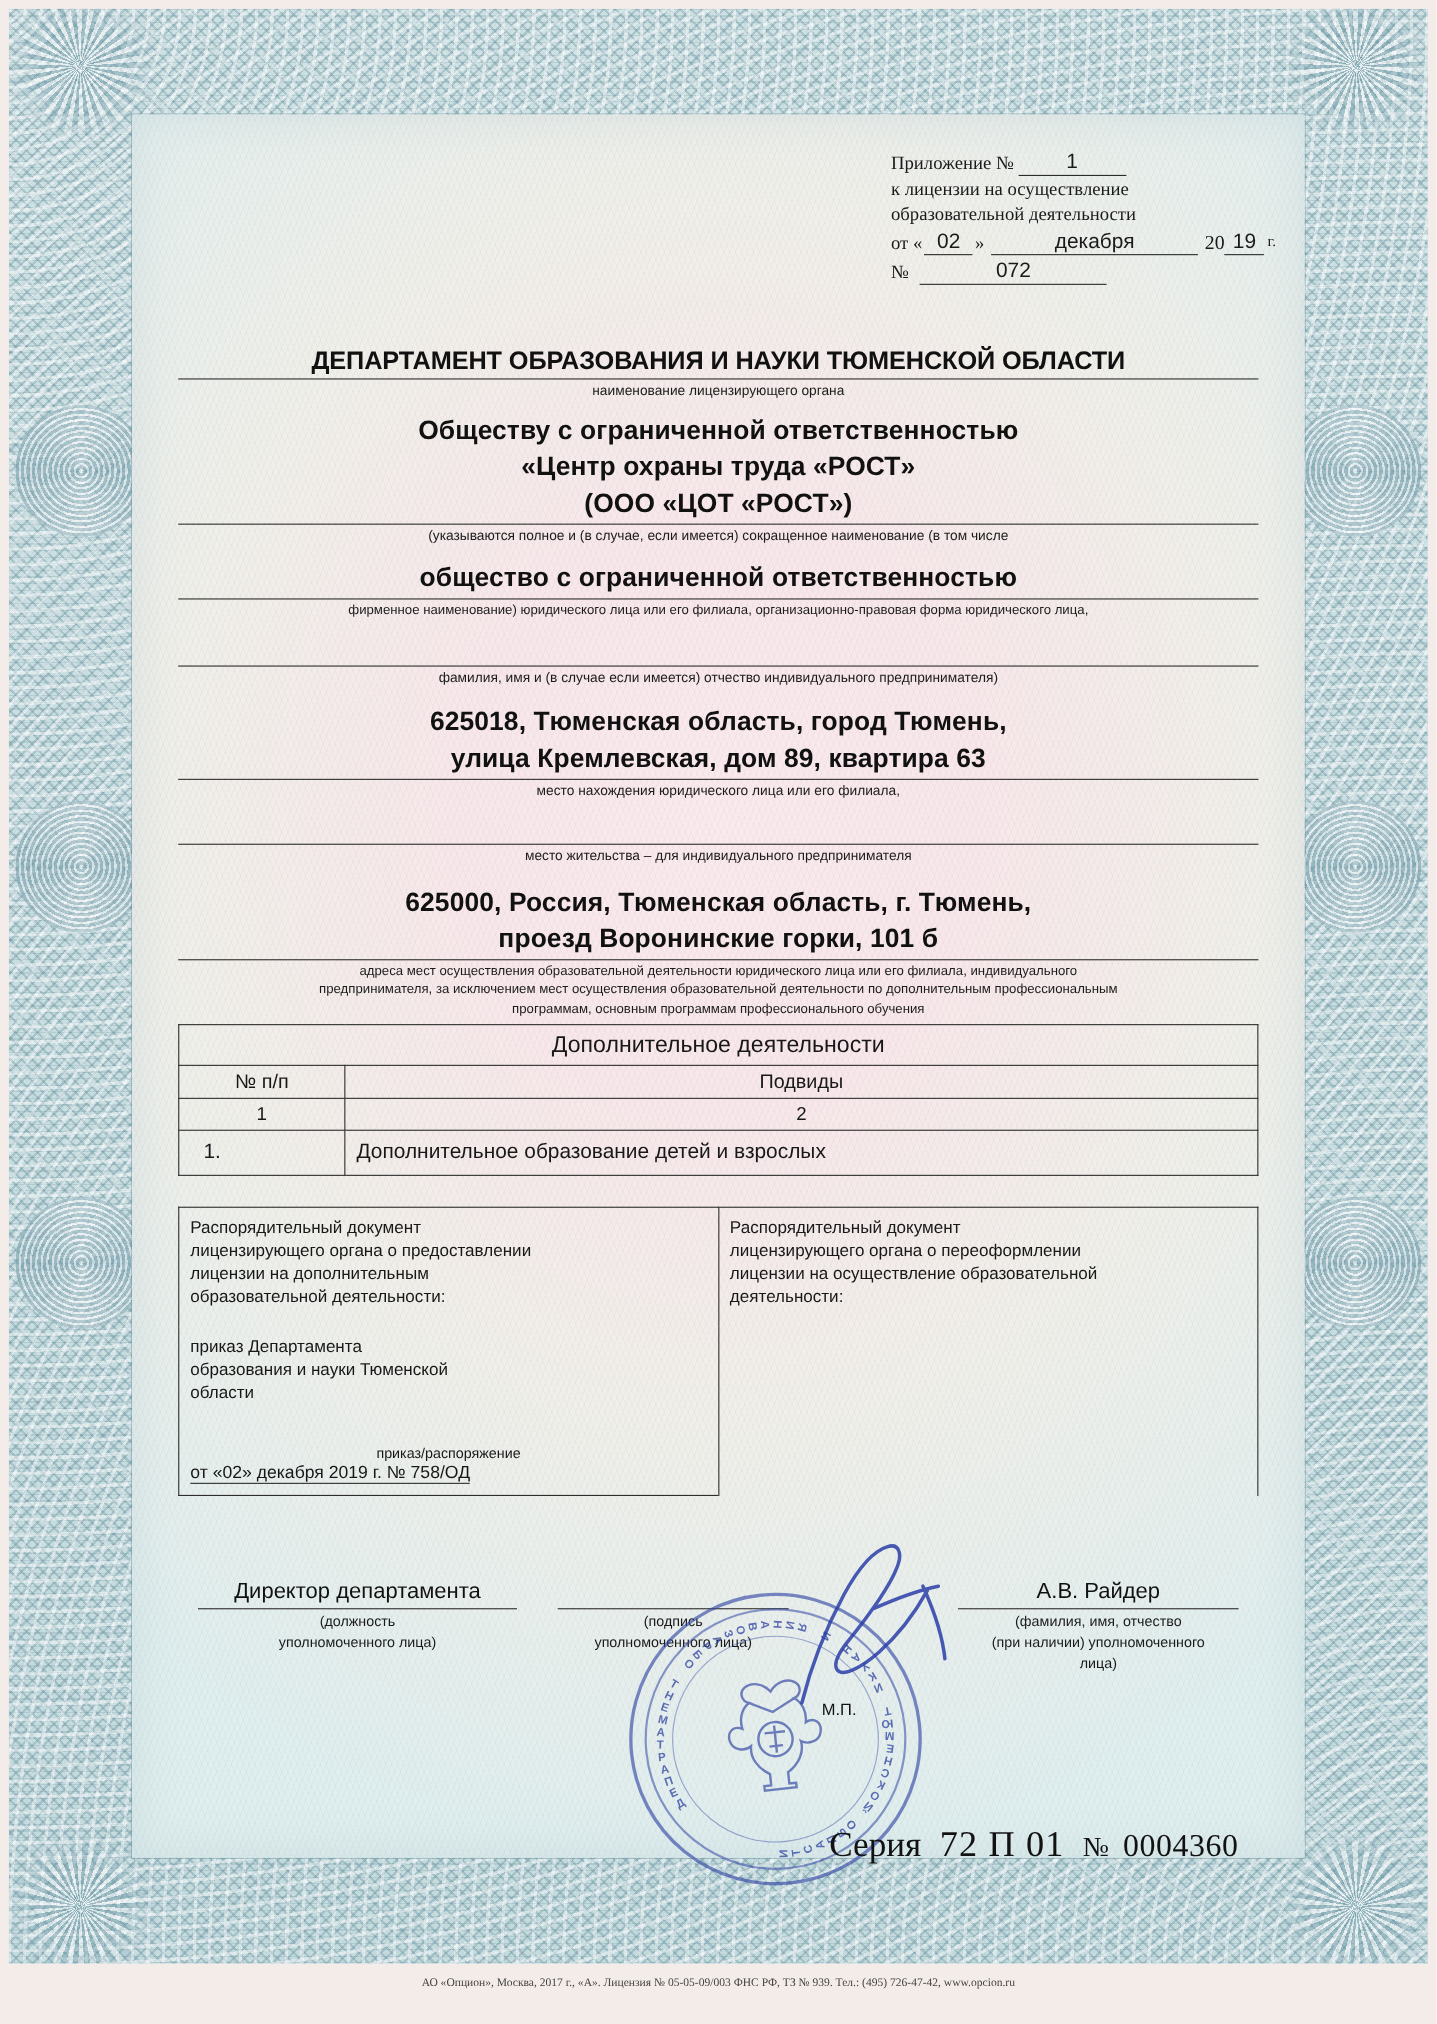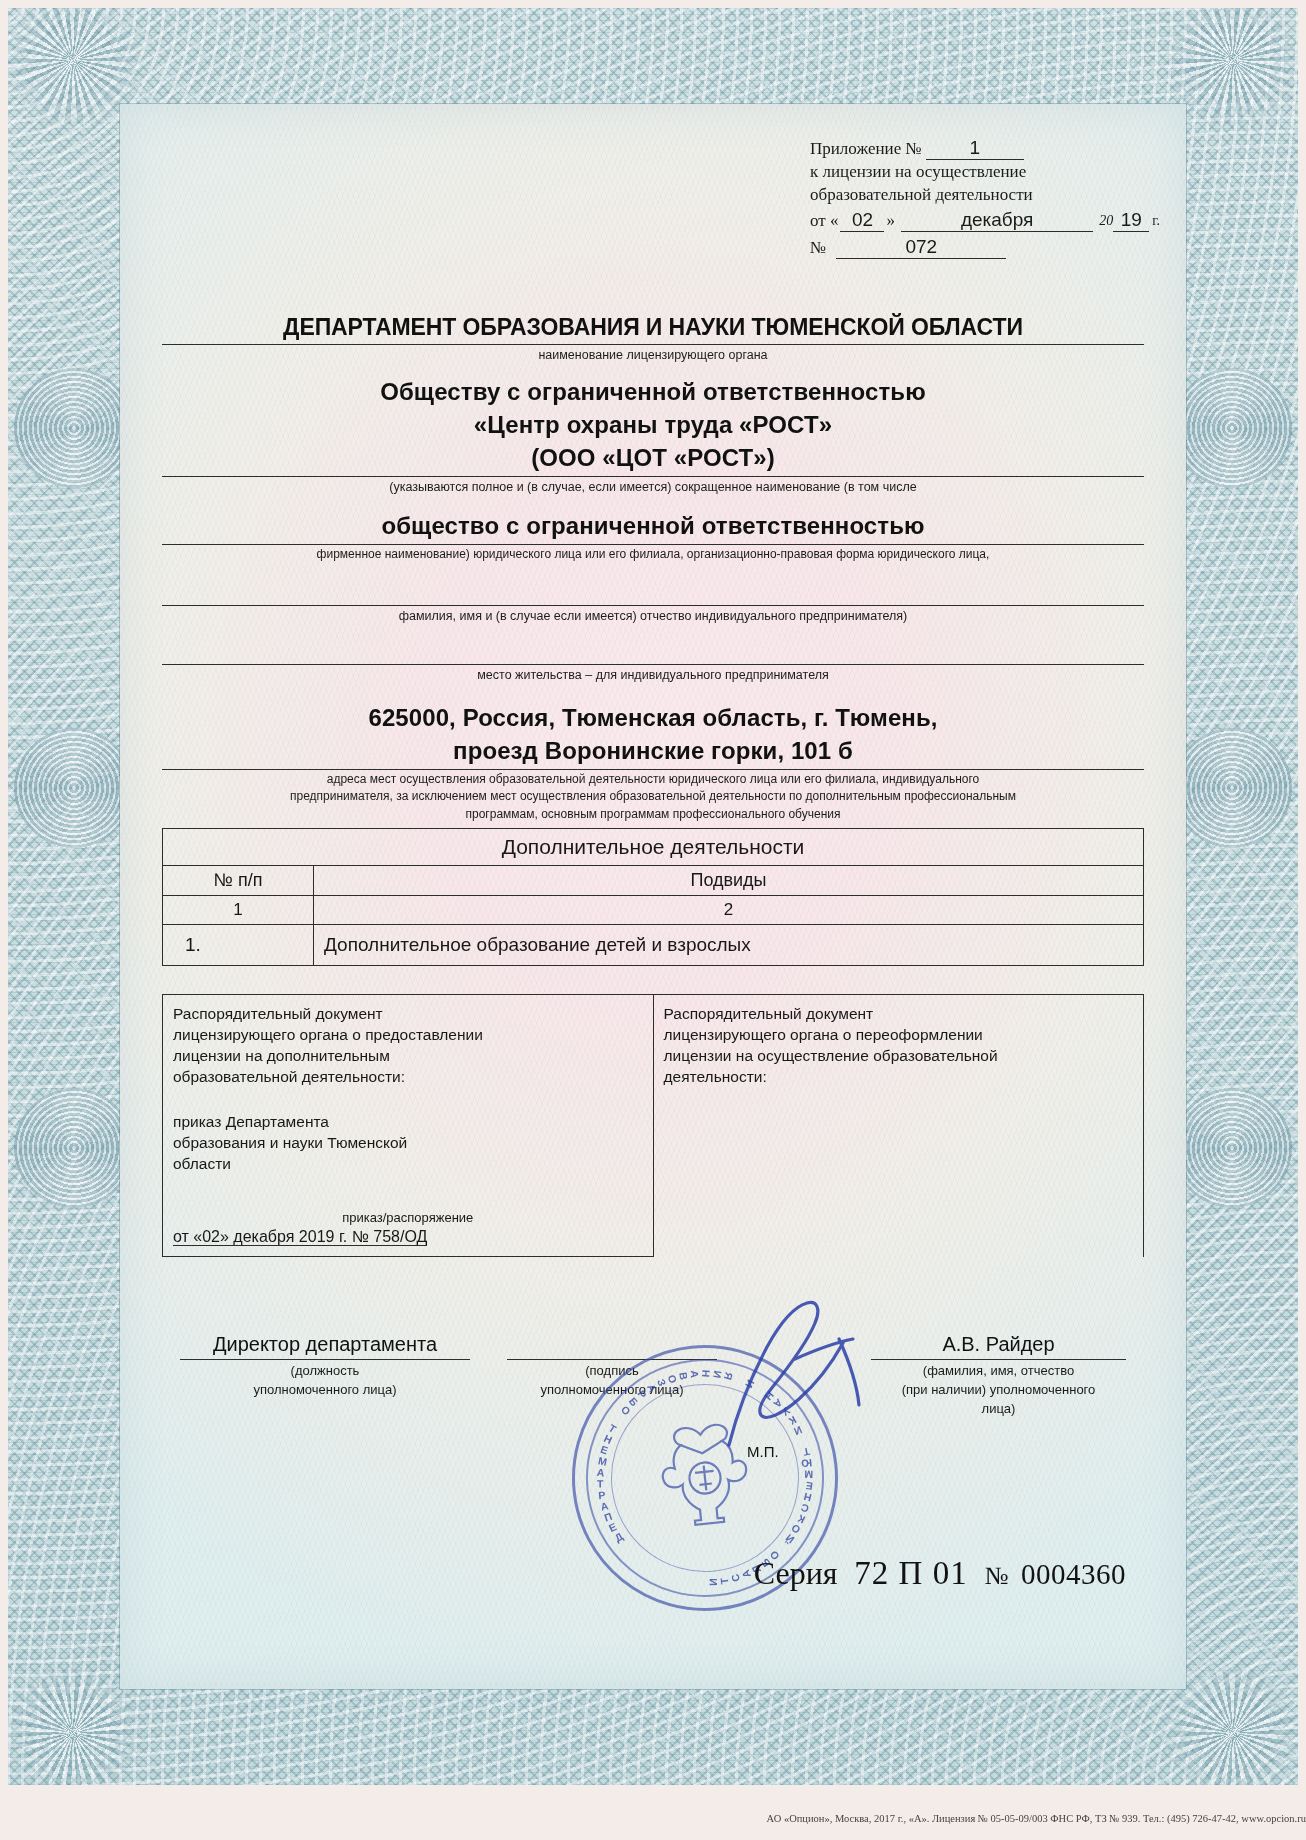--- a/index.html
+++ b/index.html
@@ -90,21 +90,21 @@
   .dateline{display:flex;align-items:flex-end;white-space:nowrap;margin-top:2px;}
   .dateline .q{font-size:17px;}
   .dateline .day{
     font-family:"Liberation Sans", sans-serif;font-size:19px;
     border-bottom:1.3px solid #2b2b2b;padding:0 5px;margin:0 2px;min-width:34px;text-align:center;
   }
   .dateline .month{
     font-family:"Liberation Sans", sans-serif;font-size:19px;
     border-bottom:1.3px solid #2b2b2b;padding:0 10px;margin-left:6px;min-width:112px;text-align:center;flex:1;
   }
-  .dateline .yy{font-size:14px;margin-left:6px;font-style:italic;}
+  .dateline .yy{font-size:18px;margin-left:6px;}
   .dateline .year{
     font-family:"Liberation Sans", sans-serif;font-size:19px;
     border-bottom:1.3px solid #2b2b2b;padding:0 3px;min-width:30px;text-align:center;
   }
   .dateline .g{font-size:14px;margin-left:3px;}
   .numline{display:flex;align-items:flex-end;margin-top:3px;white-space:nowrap;}
   .numline .numblank{
     font-family:"Liberation Sans", sans-serif;font-size:19px;
     border-bottom:1.3px solid #2b2b2b;padding:0 10px;margin-left:10px;min-width:150px;text-align:center;
   }
@@ -207,21 +207,21 @@
     position:absolute;right:18px;bottom:10px;
     font-family:"Liberation Serif", serif;font-size:27px;color:#121212;white-space:nowrap;
   }
   .serial .s-lbl{font-size:32px;}
   .serial .s-code{font-size:33px;letter-spacing:1px;margin-left:10px;}
   .serial .s-no{font-size:25px;margin-left:10px;}
   .serial .s-num{font-size:29px;letter-spacing:.5px;margin-left:6px;}
 
   
   .footer{
-    position:absolute;left:0;right:0;bottom:16px;text-align:right;
+    position:absolute;left:0;right:0;bottom:32px;text-align:center;
     font-family:"Liberation Serif", serif;font-size:10.5px;color:#444;
   }
 </style>
 </head>
 <body>
 
 <div id="page">
   <div id="paper">
 
     <div class="frame"></div>
@@ -288,20 +288,26 @@
           <div class="rule"></div>
           <div class="cap small">фирменное наименование) юридического лица или его филиала, организационно-правовая форма юридического лица,</div>
         </div>
 
         <div class="field" style="margin-top:14px;">
           <div class="val" style="min-height:26px;"></div>
           <div class="rule"></div>
           <div class="cap">фамилия, имя и (в случае если имеется) отчество индивидуального предпринимателя)</div>
         </div>
 
+        <div class="field" style="margin-top:16px;">
+          <div class="val big">625018, Тюменская область, город Тюмень,</div>
+          <div class="val big">улица Кремлевская, дом 89, квартира 63</div>
+          <div class="rule"></div>
+          <div class="cap">место нахождения юридического лица или его филиала,</div>
+        </div>
 
         <div class="field" style="margin-top:16px;">
           <div class="val" style="min-height:22px;"></div>
           <div class="rule"></div>
           <div class="cap">место жительства – для индивидуального предпринимателя</div>
         </div>
 
         <div class="field" style="margin-top:18px;">
           <div class="val big">625000, Россия, Тюменская область, г. Тюмень,</div>
           <div class="val big">проезд Воронинские горки, 101 б</div>

